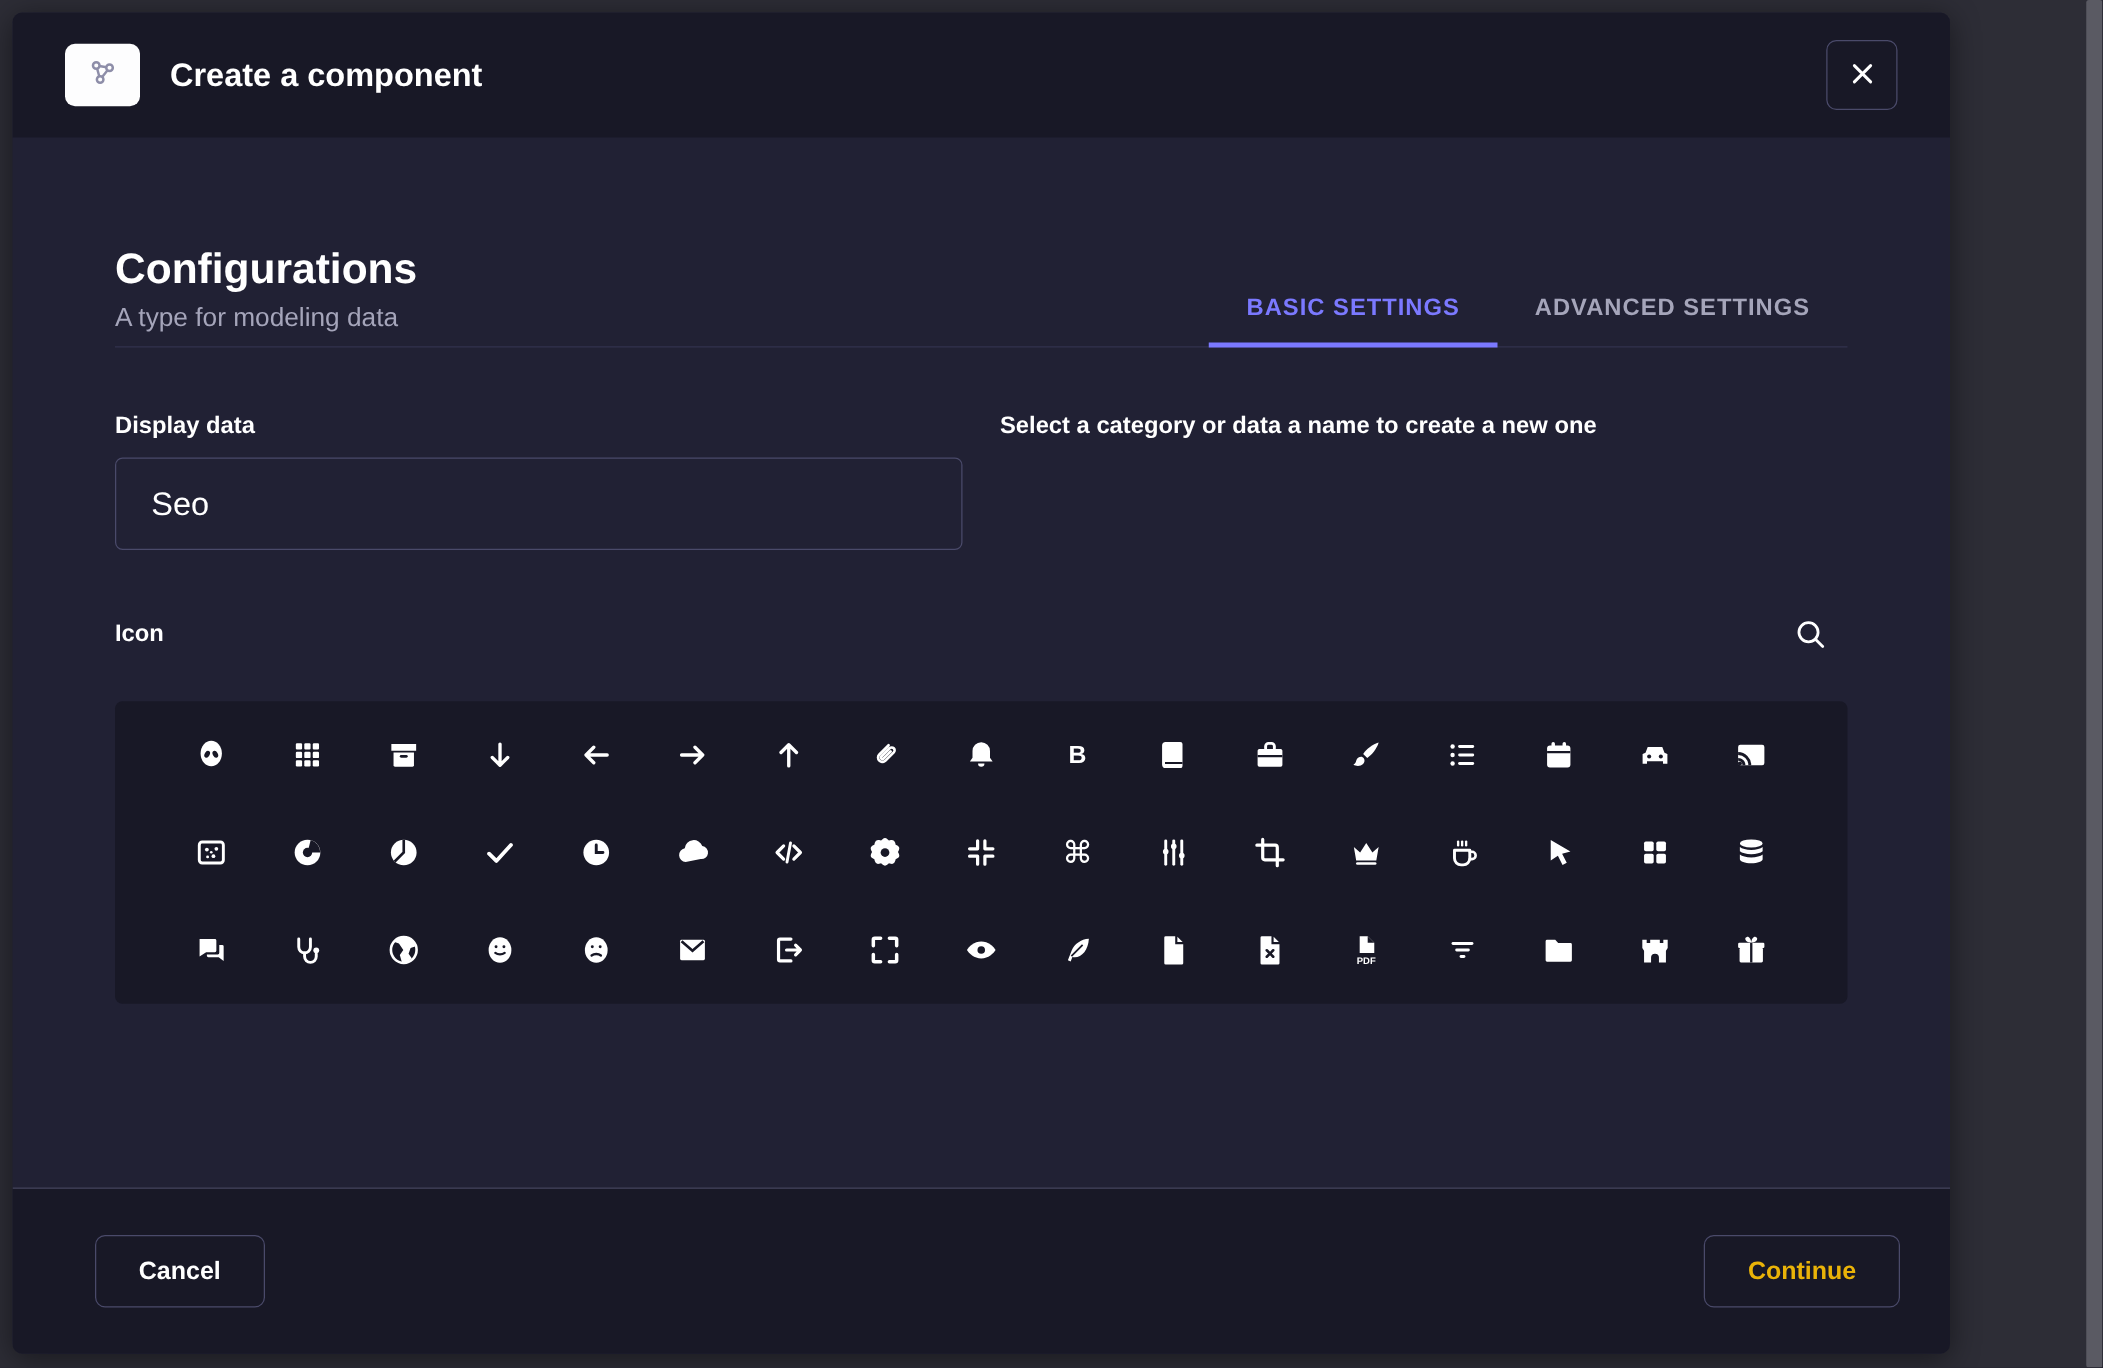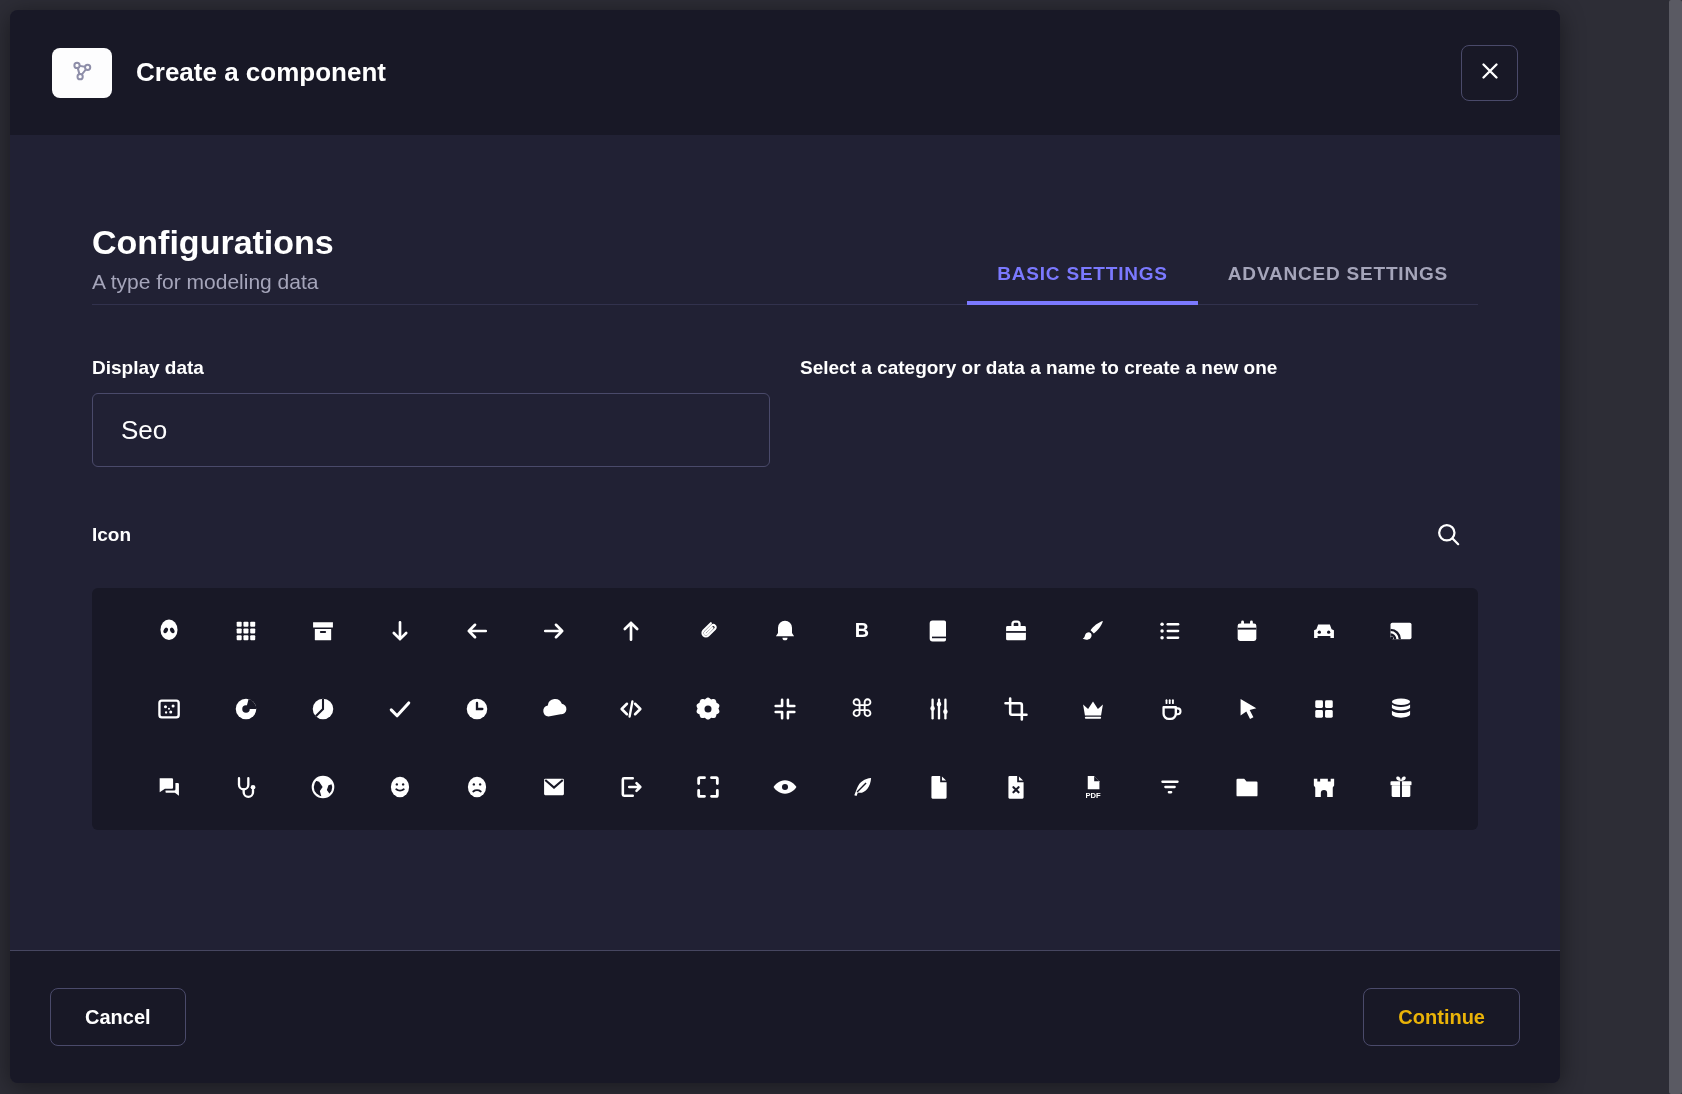--- a/index.html
+++ b/index.html
@@ -1,29 +1,29 @@
 <!DOCTYPE html>
 <html><head>
 <meta charset="utf-8">
 <style>
   html,body{margin:0;padding:0;background:#2d2d36;font-family:"Liberation Sans","DejaVu Sans",sans-serif;}
   .stage{position:relative;width:1682px;height:1094px;background:#2d2d36;overflow:hidden;}
   .scrollbar{position:absolute;right:0;top:0;width:13px;height:100%;background:#5a5a63;border-radius:2px;}
   .modal{position:absolute;left:10px;top:10px;width:1550px;height:1073px;background:#212134;border-radius:8px;
          display:flex;flex-direction:column;overflow:hidden;box-shadow:0 4px 24px rgba(0,0,0,.45);}
   
-  .modal-header{flex:none;height:125px;background:#181826;display:flex;align-items:center;padding:0 42px;}
+  .modal-header{flex:none;height:100px;background:#181826;display:flex;align-items:center;padding:0 42px;}
   .header-icon-tile{width:60px;height:50px;border-radius:8px;background:#fdfdfe;display:flex;align-items:center;justify-content:center;}
   .header-icon-tile svg{width:30px;height:30px;}
   .modal-title{color:#fff;font-size:26px;font-weight:700;margin-left:24px;flex:1;}
   .close-btn{width:57px;height:56px;border-radius:8px;border:1px solid #4a4a6a;background:transparent;
              display:flex;align-items:center;justify-content:center;cursor:pointer;}
   .close-btn svg{width:26px;height:26px;}
   
-  .modal-body{flex:1;padding:6px 82px;overflow:hidden;margin-top:12px;}
+  .modal-body{flex:1;padding:16px 82px;overflow:hidden;}
   .intro-row{margin-top:70px;display:flex;justify-content:space-between;align-items:flex-end;border-bottom:1px solid #32324d;}
   .section-title{font-size:34px;font-weight:700;color:#fff;line-height:1.15;}
   .section-subtitle{font-size:21px;color:#a5a5ba;margin-top:8px;padding-bottom:10px;}
   .tabs{display:flex;align-items:stretch;}
   .tab{padding:16px 30px;font-size:19px;font-weight:600;letter-spacing:.8px;color:#a5a5ba;cursor:pointer;
        border-bottom:4px solid transparent;margin-bottom:-1px;}
   .tab.active{color:#7b79ff;border-bottom-color:#7b79ff;}
   .form-row{display:grid;grid-template-columns:1fr 1fr;gap:30px;margin-top:52px;}
   .field-label{font-size:19px;font-weight:700;color:#fff;margin-bottom:14px;}
   .text-input,.select{height:74px;border:1px solid #4a4a6a;border-radius:6px;background:transparent;color:#fff;
@@ -37,21 +37,21 @@
   .search-btn{background:none;border:none;padding:4px;cursor:pointer;margin-right:12px;}
   .search-btn svg{width:27px;height:27px;display:block;}
   .icon-grid{margin-top:36px;background:#181826;border-radius:6px;padding:26px 38px;
              display:grid;grid-template-columns:repeat(17,1fr);row-gap:44px;justify-items:center;align-items:center;}
   .icon-cell{width:34px;height:34px;display:flex;align-items:center;justify-content:center;cursor:pointer;}
   .icon-cell svg{width:28px;height:28px;display:block;}
   
   .modal-footer{flex:none;height:132px;background:#181826;border-top:1px solid #464660;
                 display:flex;align-items:center;justify-content:space-between;padding:0 40px;}
   .btn{height:58px;border-radius:8px;border:1px solid #4a4a6a;background:transparent;font-size:20px;font-weight:700;
-       padding:0 34px;cursor:pointer;font-family:inherit;}
+       padding:0 34px;cursor:pointer;font-family:inherit;margin-left:26px;}
   .btn-cancel{color:#fff;}
   .btn-continue{color:#eab308;}
 </style>
 </head>
 <body>
 
 <div class="stage">
   <div class="scrollbar"></div>
 
   <div class="modal">

